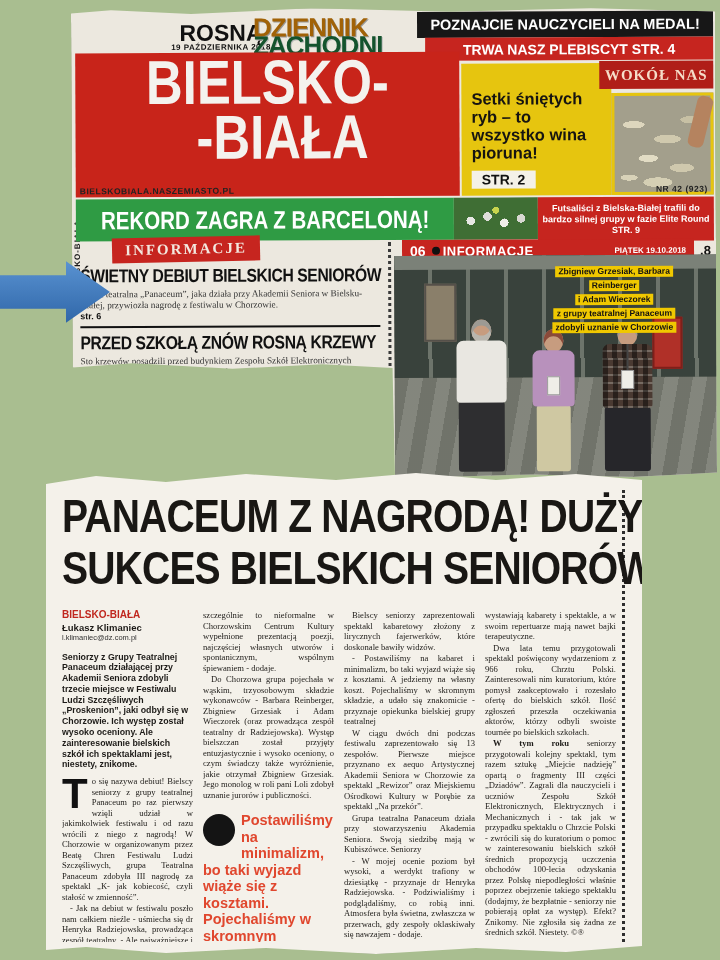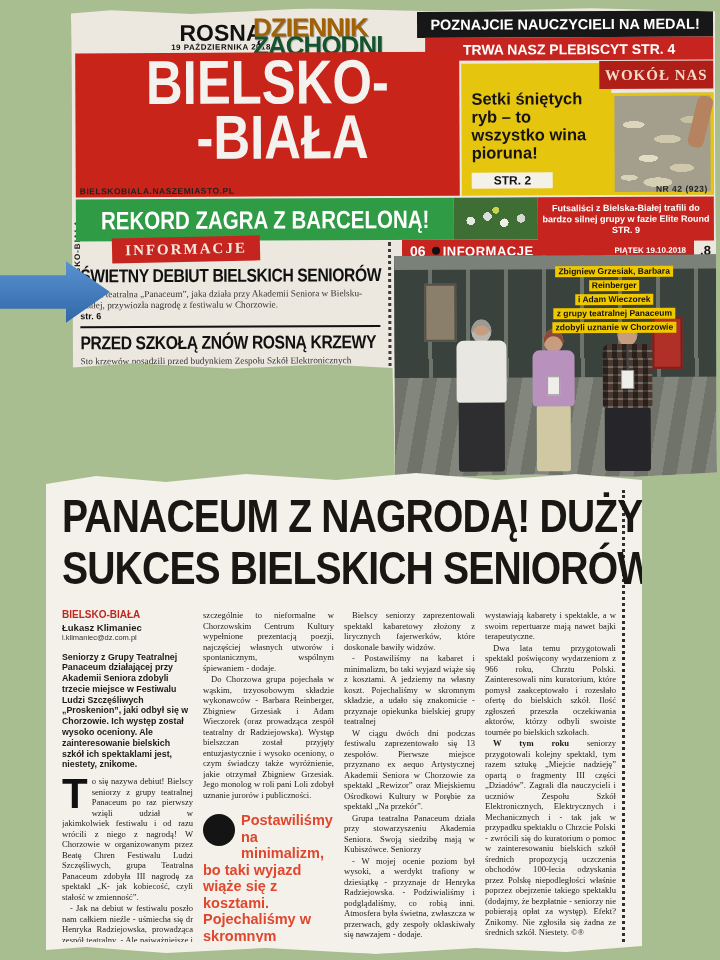--- a/index.html
+++ b/index.html
@@ -29,21 +29,21 @@
   .bar-red{position:absolute;left:354px;top:30px;width:288px;height:23px;background:#c6251f;
     color:#fff;font-weight:900;font-size:14px;display:flex;align-items:center;justify-content:center;}
   .masthead{position:absolute;left:4px;top:44px;width:384px;height:144px;background:#c8241a;
     color:#f4f2ee;text-align:center;}
   .masthead .t1{font-size:62px;line-height:56px;font-weight:900;margin-top:2px;}
   .masthead .t2{font-size:62px;line-height:54px;font-weight:900;margin-left:30px;}
   .tygodnik{position:absolute;left:14px;bottom:4px;font-size:25px;font-weight:900;color:#fff;letter-spacing:1px;}
   .yellowbox{position:absolute;left:390px;top:56px;width:150px;height:132px;background:#e6c50f;}
   .yellowbox .txt{margin:26px 8px 0 10px;font-size:16.5px;line-height:18px;font-weight:900;color:#161411;}
   .yellowbox .pg{position:absolute;left:10px;bottom:7px;background:#f4f1e8;color:#111;
-    font-size:12px;font-weight:900;padding:1px 22px;}
+    font-size:14px;font-weight:900;padding:1px 10px;}
   .wokol{position:absolute;left:528px;top:54px;width:114px;height:28px;background:#b01e18;
     color:#f6ddc9;font-family:"Liberation Serif",serif;font-weight:bold;font-size:15px;
     display:flex;align-items:center;justify-content:center;letter-spacing:1px;}
   .fishphoto{position:absolute;left:540px;top:86px;width:102px;height:102px;background:#a39f8c;
     background-image:
       radial-gradient(ellipse 18px 6px at 20% 30%, #ddd6bd 60%, transparent 61%),
       radial-gradient(ellipse 22px 7px at 55% 45%, #d0c9ae 60%, transparent 61%),
       radial-gradient(ellipse 16px 6px at 35% 65%, #e2dcc4 60%, transparent 61%),
       radial-gradient(ellipse 20px 7px at 70% 75%, #cfc8ad 60%, transparent 61%),
       radial-gradient(ellipse 14px 5px at 15% 85%, #d8d2b8 60%, transparent 61%),

